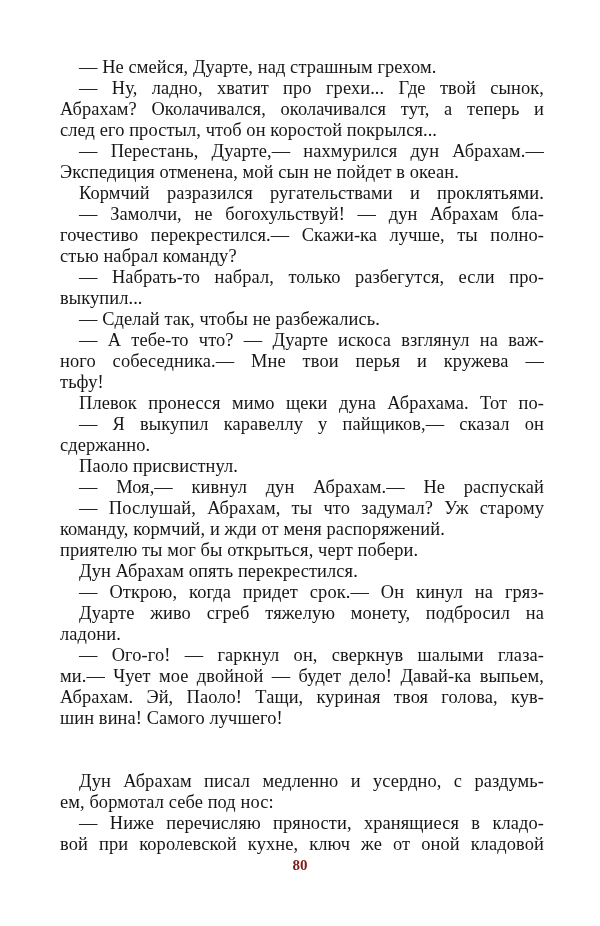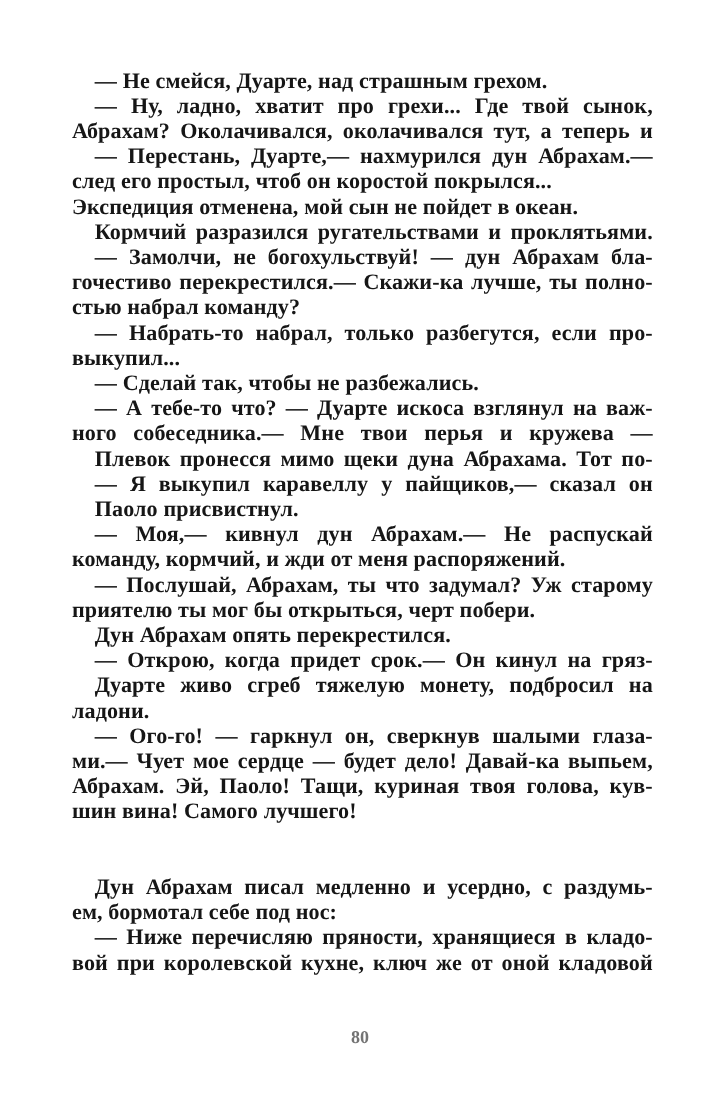--- a/index.html
+++ b/index.html
@@ -23,77 +23,78 @@
     }
     .line {
       display: block;
       height: 21px;
       line-height: 21px;
       font-size: 18.4px;
       white-space: nowrap;
       text-align: justify;
       text-align-last: justify;
       letter-spacing: 0.1px;
-      font-weight: bold;
     }
     .line.indent {
       padding-left: 19px;
     }
     .line.last {
       text-align-last: left;
     }
     .gap {
       display: block;
       height: 42px;
     }
     .page-number {
       position: absolute;
       left: 0;
       width: 600px;
       top: 857px;
       text-align: center;
       font-size: 15px;
       font-weight: bold;
       font-family: "Liberation Serif", "DejaVu Serif", serif;
-      color: #737373;
+      color: #7f1d1d;
     }
   </style>
 </head>
 <body>
 
 <div class="page">
   <div id="section1">
       <span class="line indent last">— Не смейся, Дуарте, над страшным грехом.</span>
       <span class="line indent">— Ну, ладно, хватит про грехи... Где твой сынок,</span>
       <span class="line">Абрахам? Околачивался, околачивался тут, а теперь и</span>
+      <span class="line last">след его простыл, чтоб он коростой покрылся...</span>
       <span class="line indent">— Перестань, Дуарте,— нахмурился дун Абрахам.—</span>
-      <span class="line last">след его простыл, чтоб он коростой покрылся...</span>
       <span class="line last">Экспедиция отменена, мой сын не пойдет в океан.</span>
       <span class="line indent">Кормчий разразился ругательствами и проклятьями.</span>
       <span class="line indent">— Замолчи, не богохульствуй! — дун Абрахам бла-</span>
       <span class="line">гочестиво перекрестился.— Скажи-ка лучше, ты полно-</span>
       <span class="line last">стью набрал команду?</span>
       <span class="line indent">— Набрать-то набрал, только разбегутся, если про-</span>
       <span class="line last">выкупил...</span>
       <span class="line indent last">— Сделай так, чтобы не разбежались.</span>
       <span class="line indent">— А тебе-то что? — Дуарте искоса взглянул на важ-</span>
       <span class="line">ного собеседника.— Мне твои перья и кружева —</span>
+      <span class="line last">тьфу!</span>
       <span class="line indent">Плевок пронесся мимо щеки дуна Абрахама. Тот по-</span>
       <span class="line indent">— Я выкупил каравеллу у пайщиков,— сказал он</span>
+      <span class="line last">сдержанно.</span>
       <span class="line indent last">Паоло присвистнул.</span>
       <span class="line indent">— Моя,— кивнул дун Абрахам.— Не распускай</span>
+      <span class="line indent">— Послушай, Абрахам, ты что задумал? Уж старому</span>
       <span class="line last">команду, кормчий, и жди от меня распоряжений.</span>
-      <span class="line indent">— Послушай, Абрахам, ты что задумал? Уж старому</span>
       <span class="line last">приятелю ты мог бы открыться, черт побери.</span>
       <span class="line indent last">Дун Абрахам опять перекрестился.</span>
       <span class="line indent">— Открою, когда придет срок.— Он кинул на гряз-</span>
       <span class="line indent">Дуарте живо сгреб тяжелую монету, подбросил на</span>
       <span class="line last">ладони.</span>
       <span class="line indent">— Ого-го! — гаркнул он, сверкнув шалыми глаза-</span>
-      <span class="line">ми.— Чует мое сердце — будет дело! Давай-ка выпьем,</span>
+      <span class="line">ми.— Чует мое двойной — будет дело! Давай-ка выпьем,</span>
       <span class="line">Абрахам. Эй, Паоло! Тащи, куриная твоя голова, кув-</span>
       <span class="line last">шин вина! Самого лучшего!</span>
     </div>
   <div class="gap"></div>
   <div id="section2">
       <span class="line indent">Дун Абрахам писал медленно и усердно, с раздумь-</span>
       <span class="line last">ем, бормотал себе под нос:</span>
       <span class="line indent">— Ниже перечисляю пряности, хранящиеся в кладо-</span>
       <span class="line">вой при королевской кухне, ключ же от оной кладовой</span>
     </div>

